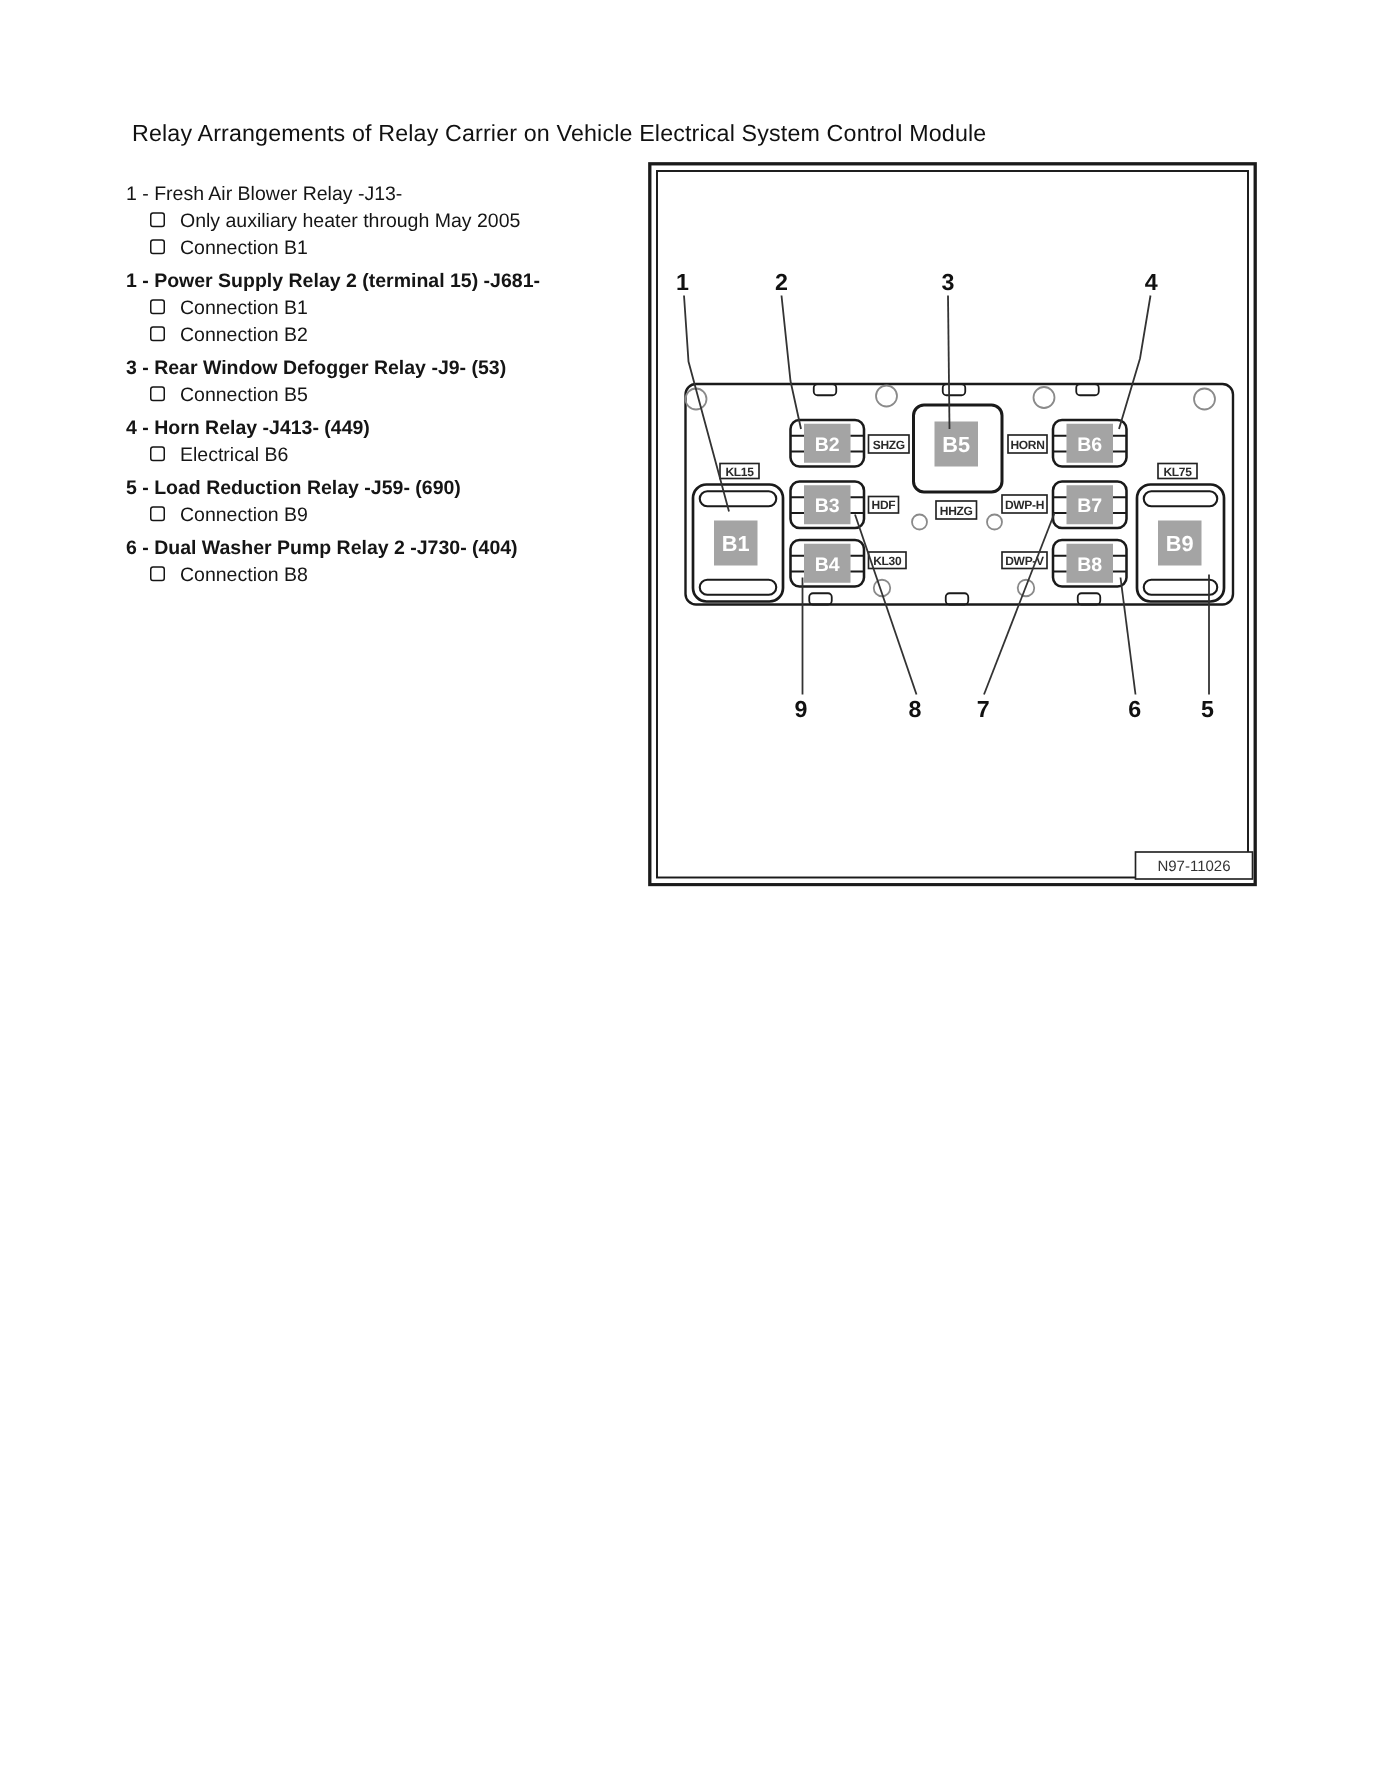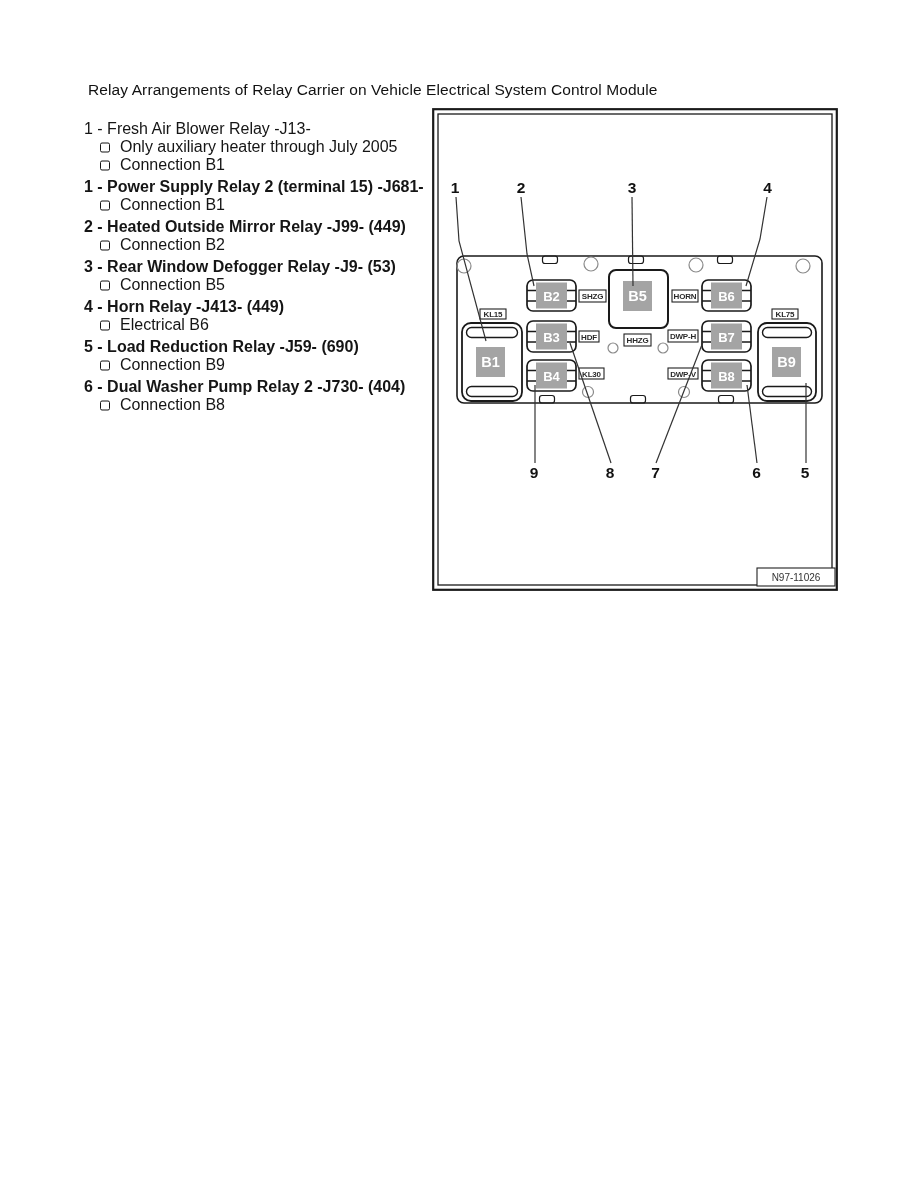--- a/index.html
+++ b/index.html
@@ -1,21 +1,21 @@
 <!DOCTYPE html>
 <html><head>
 <meta charset="utf-8">
 <style>
   html,body{margin:0;padding:0;background:#fff;}
   #page{position:relative;width:918px;height:1091px;background:#ffffff;
         font-family:"Liberation Sans",sans-serif;color:#111;overflow:hidden;}
   #title{position:absolute;left:88px;top:80px;font-size:15.5px;line-height:19px;
          color:#111;letter-spacing:.1px;white-space:nowrap;}
   #relay-list{position:absolute;left:84px;top:120px;width:340px;}
-  .li{font-size:16px;line-height:18px;white-space:nowrap;color:#151515;}
+  .li{font-size:13px;line-height:18px;white-space:nowrap;color:#151515;}
   .main{font-weight:400;}
   .sub .cb{display:inline-block;width:8px;height:8px;border:1.4px solid #151515;
            border-radius:2px;margin:0 10px 0 16px;transform:translateY(0.5px);}
   .sub + .main{margin-top:4px;font-weight:bold;}
   #figure{position:absolute;left:432px;top:108px;width:406px;height:483px;}
   svg{font-family:"Liberation Sans",sans-serif;}
   svg text{user-select:none;}
   .relaytxt{font-weight:700;fill:#ffffff;}
   .callout{font-weight:700;font-size:15.5px;fill:#111;text-anchor:middle;}
   .boxlbl{font-size:8px;font-weight:700;fill:#2a2a2a;text-anchor:middle;letter-spacing:-0.2px;}
@@ -27,25 +27,24 @@
 </style>
 </head>
 <body>
 
 <div id="page">
 
   <div id="title">Relay Arrangements of Relay Carrier on Vehicle Electrical System Control Module</div>
 
   <div id="relay-list">
     <div class="li main">1 - Fresh Air Blower Relay -J13-</div>
-    <div class="li sub"><span class="cb"></span><span>Only auxiliary heater through July 2005</span></div>
+    <div class="li sub"><span class="cb"></span><span>Only auxiliary heater through May 2005</span></div>
     <div class="li sub"><span class="cb"></span><span>Connection B1</span></div>
     <div class="li main">1 - Power Supply Relay 2 (terminal 15) -J681-</div>
     <div class="li sub"><span class="cb"></span><span>Connection B1</span></div>
-    <div class="li main">2 - Heated Outside Mirror Relay -J99- (449)</div>
     <div class="li sub"><span class="cb"></span><span>Connection B2</span></div>
     <div class="li main">3 - Rear Window Defogger Relay -J9- (53)</div>
     <div class="li sub"><span class="cb"></span><span>Connection B5</span></div>
     <div class="li main">4 - Horn Relay -J413- (449)</div>
     <div class="li sub"><span class="cb"></span><span>Electrical B6</span></div>
     <div class="li main">5 - Load Reduction Relay -J59- (690)</div>
     <div class="li sub"><span class="cb"></span><span>Connection B9</span></div>
     <div class="li main">6 - Dual Washer Pump Relay 2 -J730- (404)</div>
     <div class="li sub"><span class="cb"></span><span>Connection B8</span></div>
   </div>

